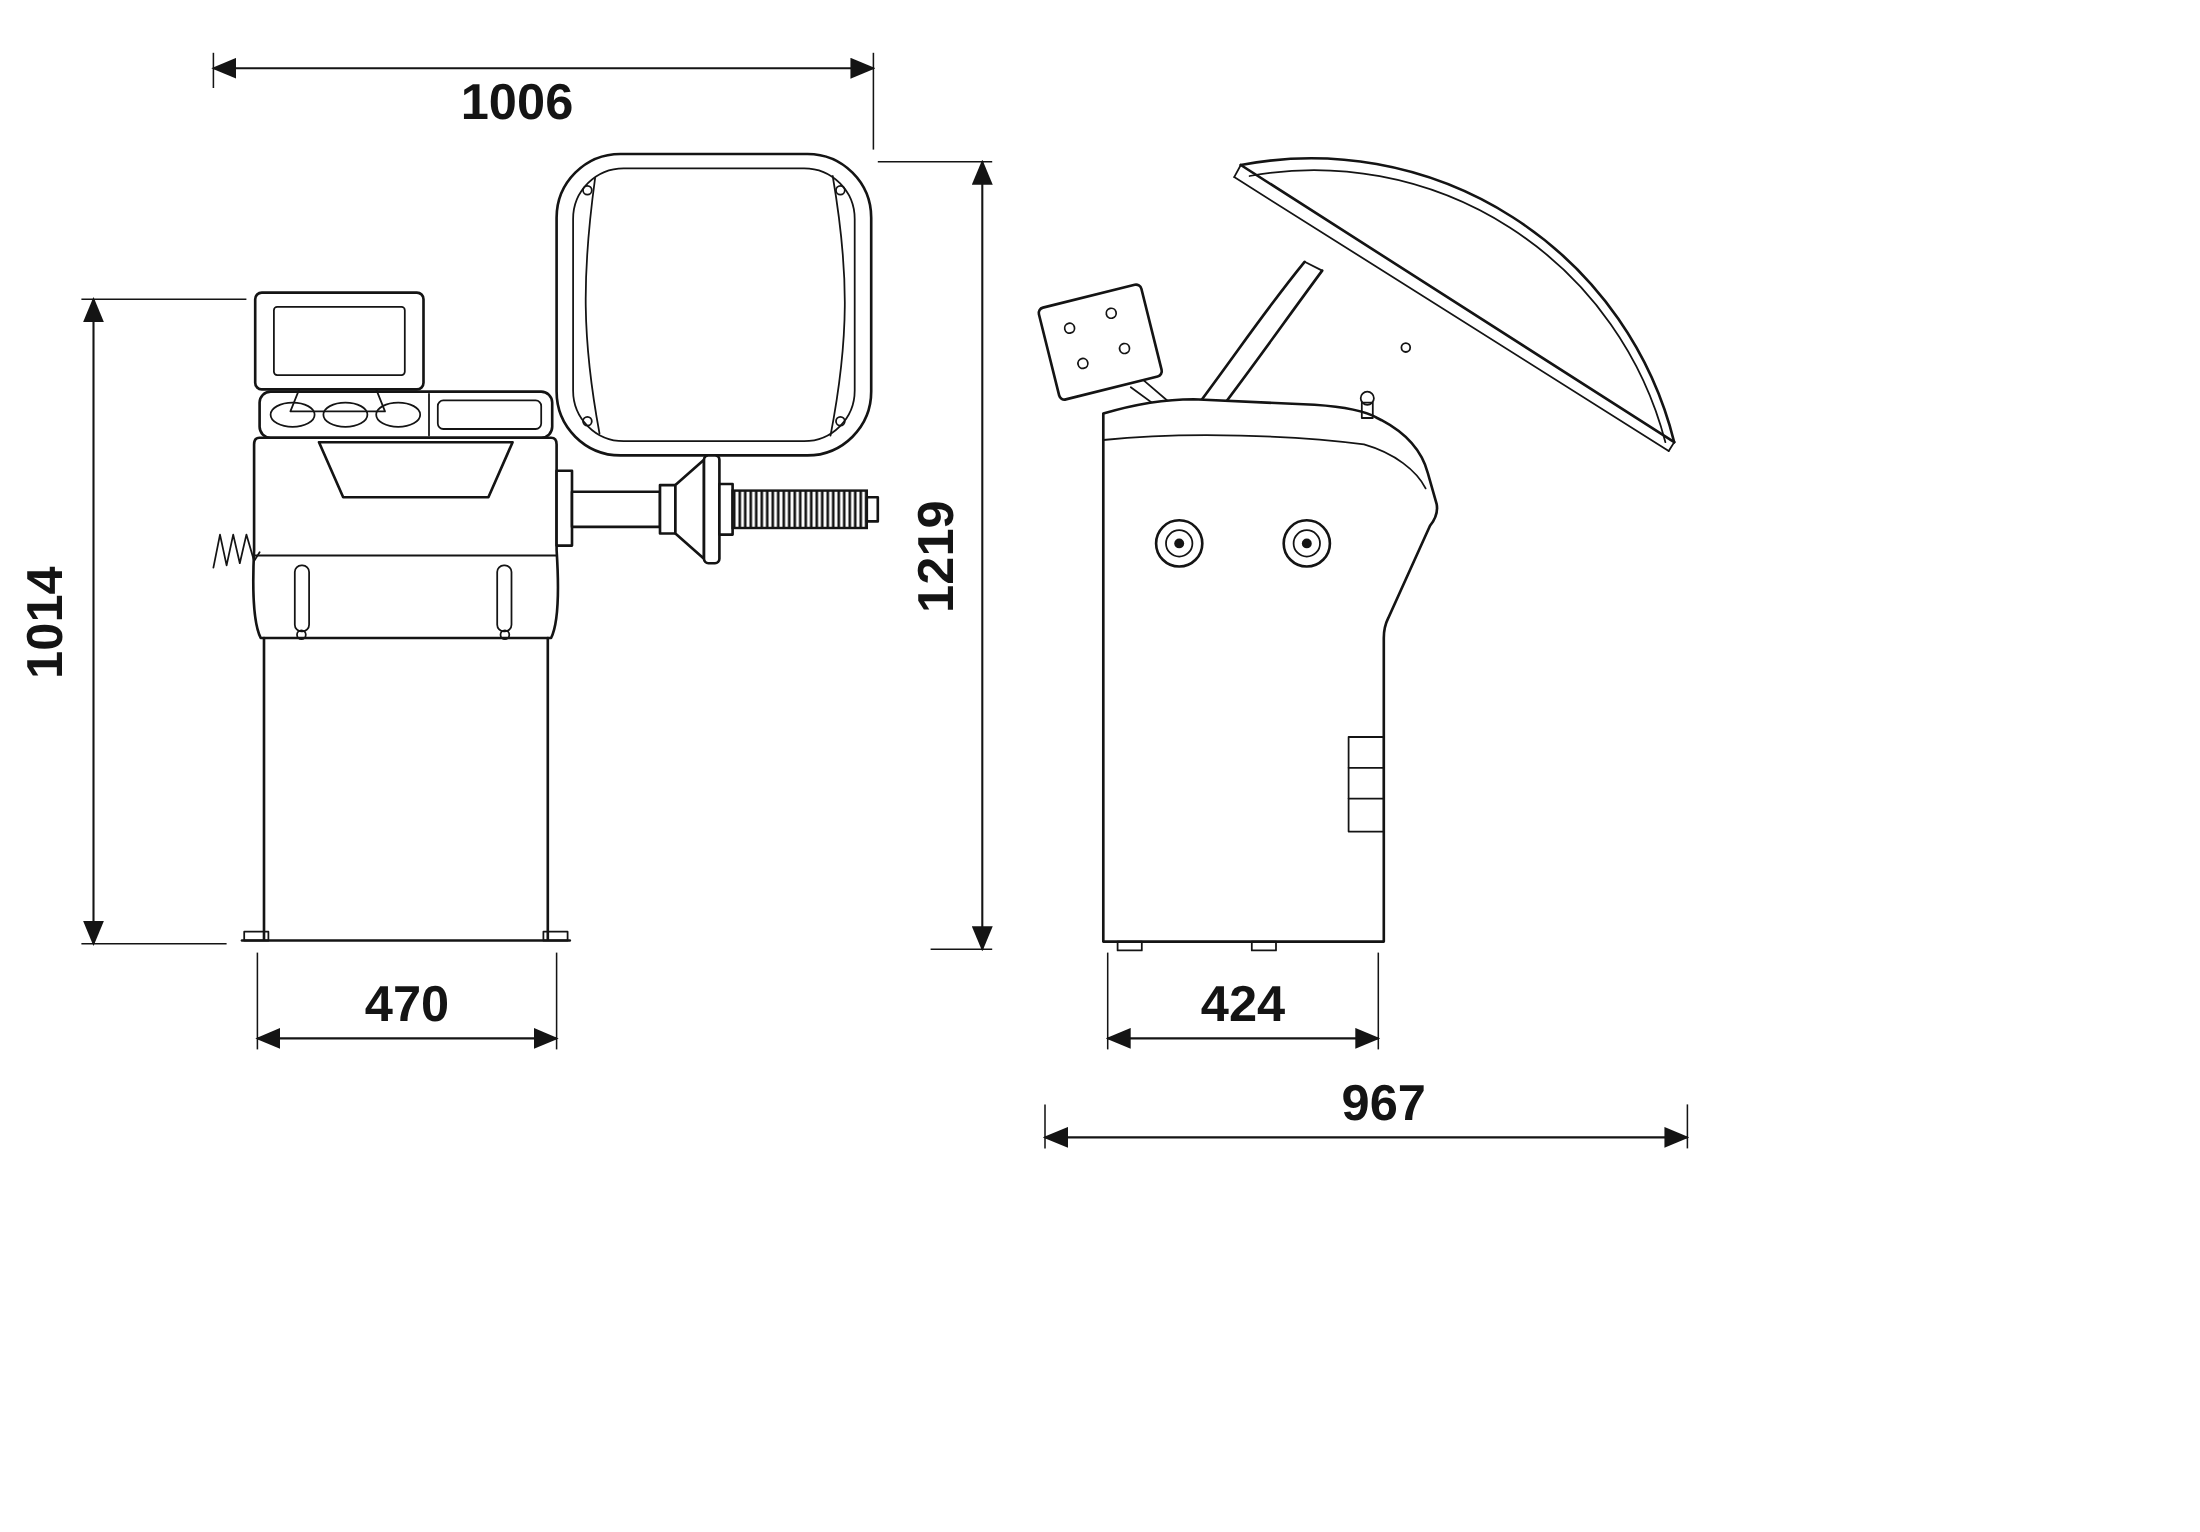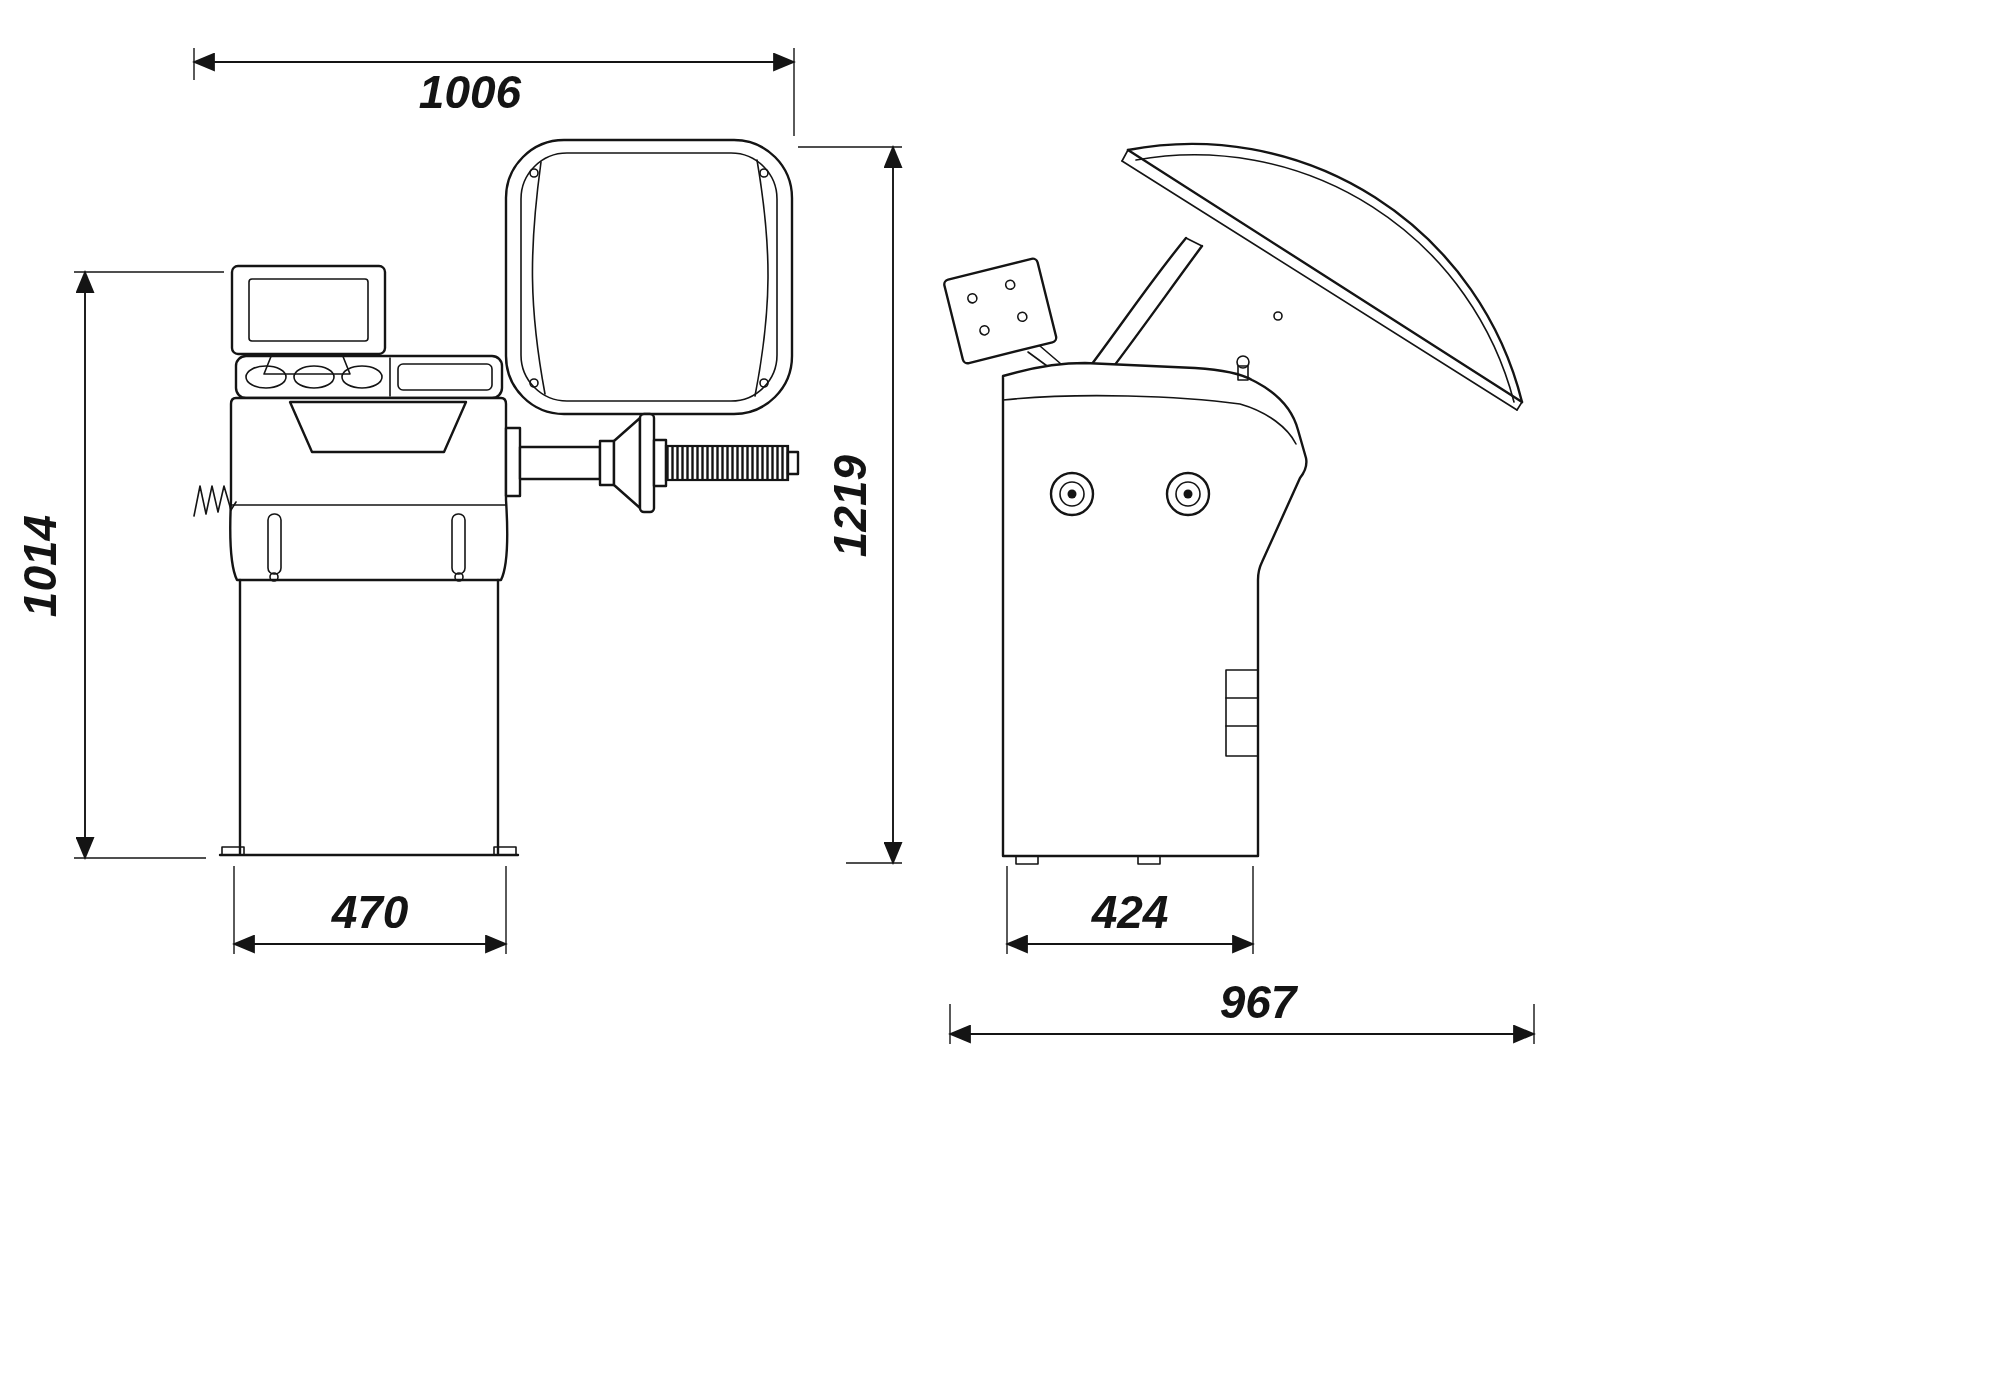--- a/index.html
+++ b/index.html
@@ -2,21 +2,20 @@
 <html><head>
 <meta charset="utf-8">
 <style>
   html,body{margin:0;padding:0;background:#ffffff;}
   .frame{
     position:relative;
     width:2000px;height:1393px;
     background:#ffffff;
     font-family:"Liberation Sans", sans-serif;
     overflow:hidden;
-    font-style:italic;
   }
   svg{display:block;}
   .dim-text{
     font-family:"Liberation Sans", sans-serif;
     font-size:46px;
     font-weight:600;
     fill:#141414;
     text-anchor:middle;
   }
   .outline{fill:none;stroke:#141414;stroke-width:2.4;stroke-linejoin:round;stroke-linecap:round;}

